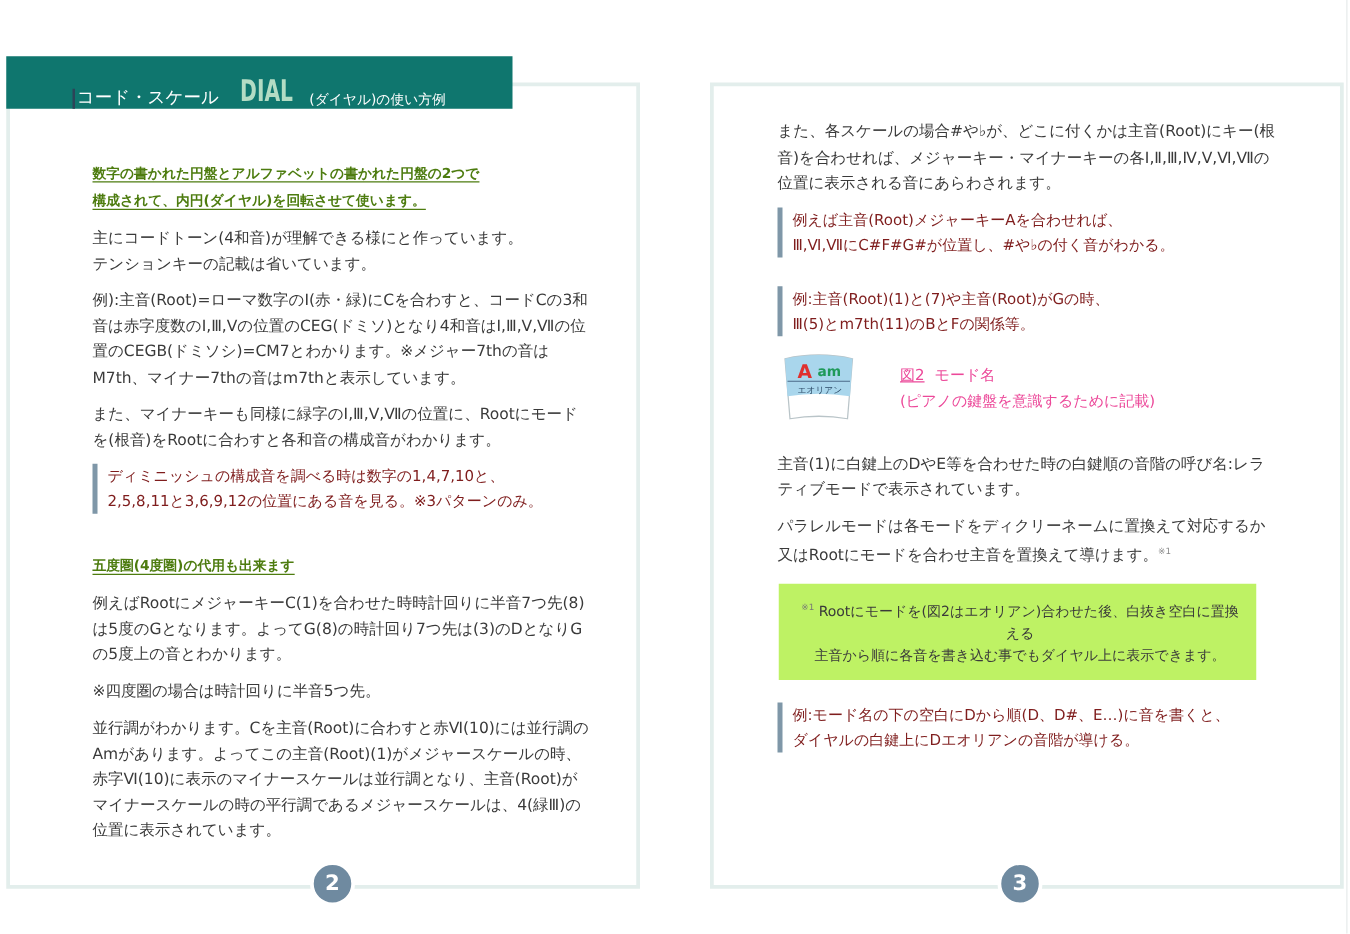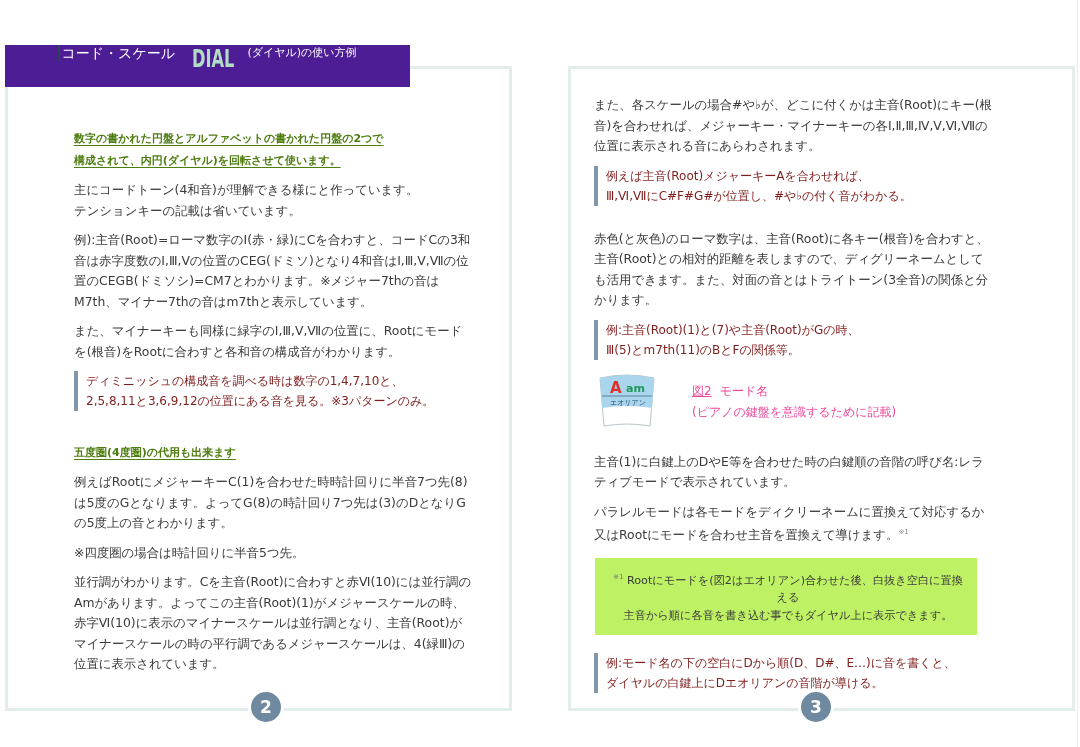--- a/index.html
+++ b/index.html
@@ -12,35 +12,35 @@
   .frame {
     position:absolute; border:3px solid #e3eeec; box-sizing:border-box;
     background:#fff;
   }
   #frame-left  { left:5px;  top:66px; width:507px; height:645px; }
   #frame-right { left:568px; top:66px; width:507px; height:645px; }
   .edge-line { position:absolute; left:1077px; top:0; width:1px; height:747px; background:#e8ecec; }
 
   .header-bar {
     position:absolute; left:5px; top:45px; width:405px; height:42px;
-    background:#4c1d95; display:flex; align-items:flex-start; justify-content:center;
+    background:#0f766e; display:flex; align-items:flex-end; justify-content:center;
     color:#ffffff; font-size:14px;
   }
   .header-bar .cursor { display:inline-block; width:2px; height:16px; background:#2d4458; margin-right:1px; }
   .header-bar .dial {
     font-family:"DejaVu Sans Condensed","DejaVu Sans", sans-serif; font-weight:bold;
     color:#b3dcc4; font-size:24px; letter-spacing:0px; margin:0 6px 0 10px;
     transform:scaleX(0.75); display:inline-block;
   }
   .header-bar .tail { font-size:11px; }
 
   .col { position:absolute; font-size:12.4px; line-height:20.5px; color:#3a3a3a; }
   .col p { margin:0 0 9px 0; }
   #col-left  { left:74px; top:128px; width:400px; }
-  #col-right { left:594px; top:95px; width:400px; }
+  #col-right { left:622px; top:95px; width:400px; }
 
   .heading {
     font-weight:bold; font-size:11px; line-height:22px; color:#4d7c0f;
     text-decoration:underline; text-underline-offset:3px; margin:0 0 8px 0;
   }
   .quote {
     border-left:4px solid #7f97a8; padding-left:8px; color:#7f1d1d;
     font-size:12px; line-height:20px; margin:0 0 9px 0;
   }
   .note-box {
@@ -108,21 +108,20 @@
 
 <div id="pagenum-left" class="page-num">2</div>
 
 <div id="col-right" class="col">
   <p>また、各スケールの場合#や♭が、どこに付くかは主音(Root)にキー(根音)を合わせれば、メジャーキー・マイナーキーの各I,Ⅱ,Ⅲ,Ⅳ,Ⅴ,Ⅵ,Ⅶの位置に表示される音にあらわされます。</p>
   <div class="quote">
     <span>例えば主音(Root)メジャーキーAを合わせれば、</span><br>
     <span>Ⅲ,Ⅵ,ⅦにC#F#G#が位置し、#や♭の付く音がわかる。</span>
   </div>
   <div style="height:14px"></div>
-  <p>赤色(と灰色)のローマ数字は、主音(Root)に各キー(根音)を合わすと、主音(Root)との相対的距離を表しますので、ディグリーネームとしても活用できます。また、対面の音とはトライトーン(3全音)の関係と分かります。</p>
   <div class="quote">
     <span>例:主音(Root)(1)と(7)や主音(Root)がGの時、</span><br>
     <span>Ⅲ(5)とm7th(11)のBとFの関係等。</span>
   </div>
 
   <div class="fig-row">
     <div class="fig-icon">
       <svg class="shape" viewBox="0 0 58 56">
         <path d="M2 4 Q29 -2 56 4 L52 52 Q29 48 6 52 Z" fill="#ffffff" stroke="#b9c4c8" stroke-width="1"></path>
         <path d="M2 4 Q29 -2 56 4 L54 34 Q29 30 4 34 Z" fill="#a9d6ec"></path>

